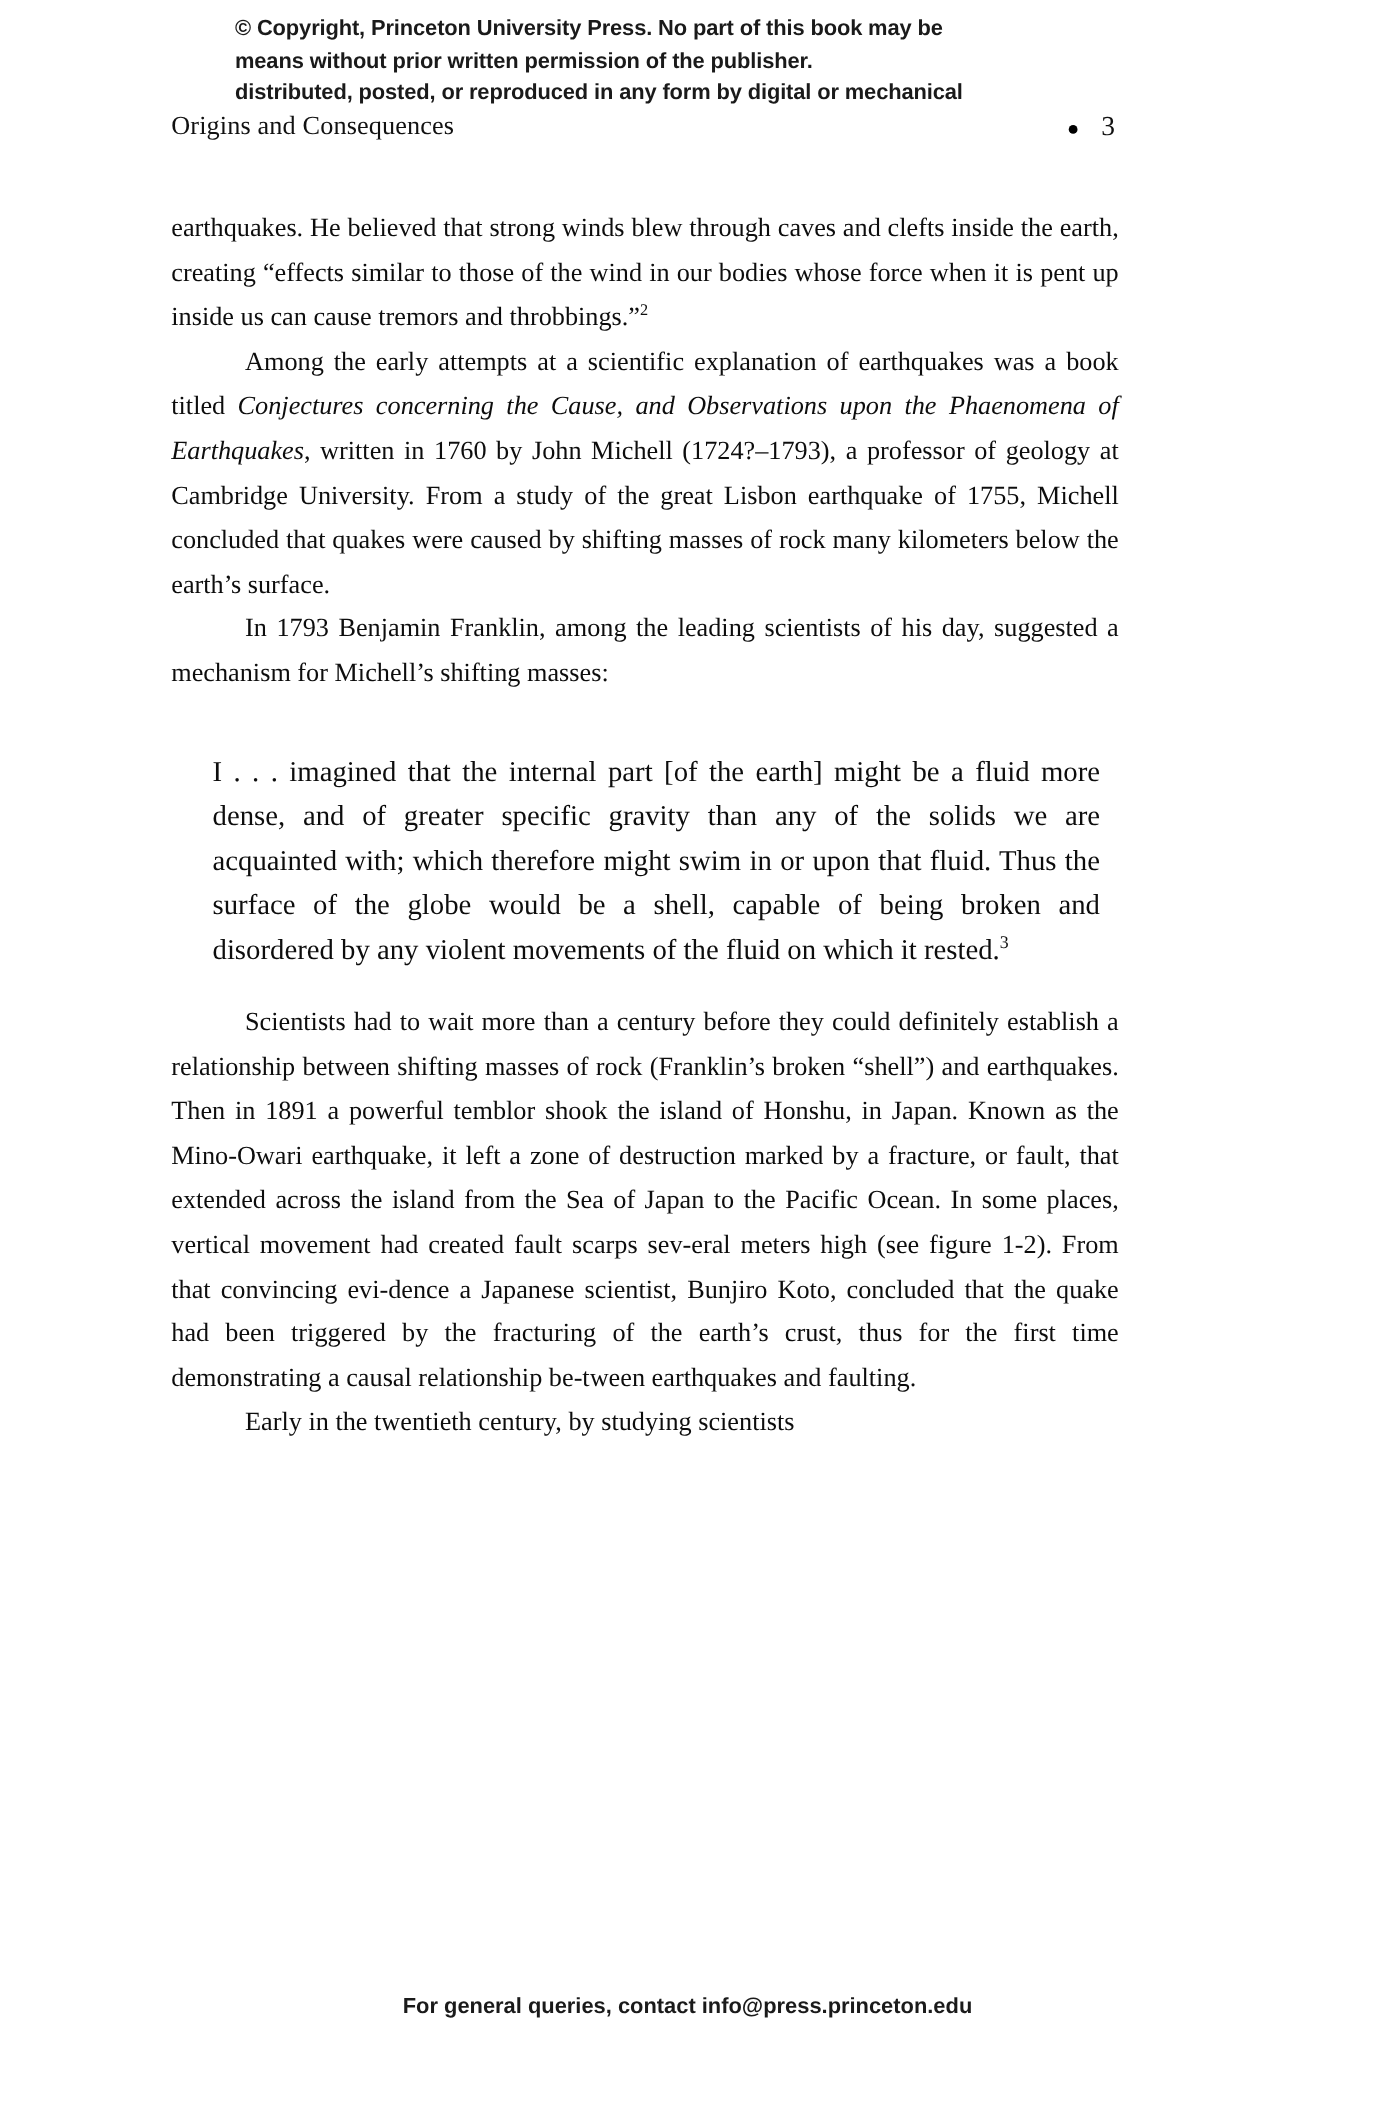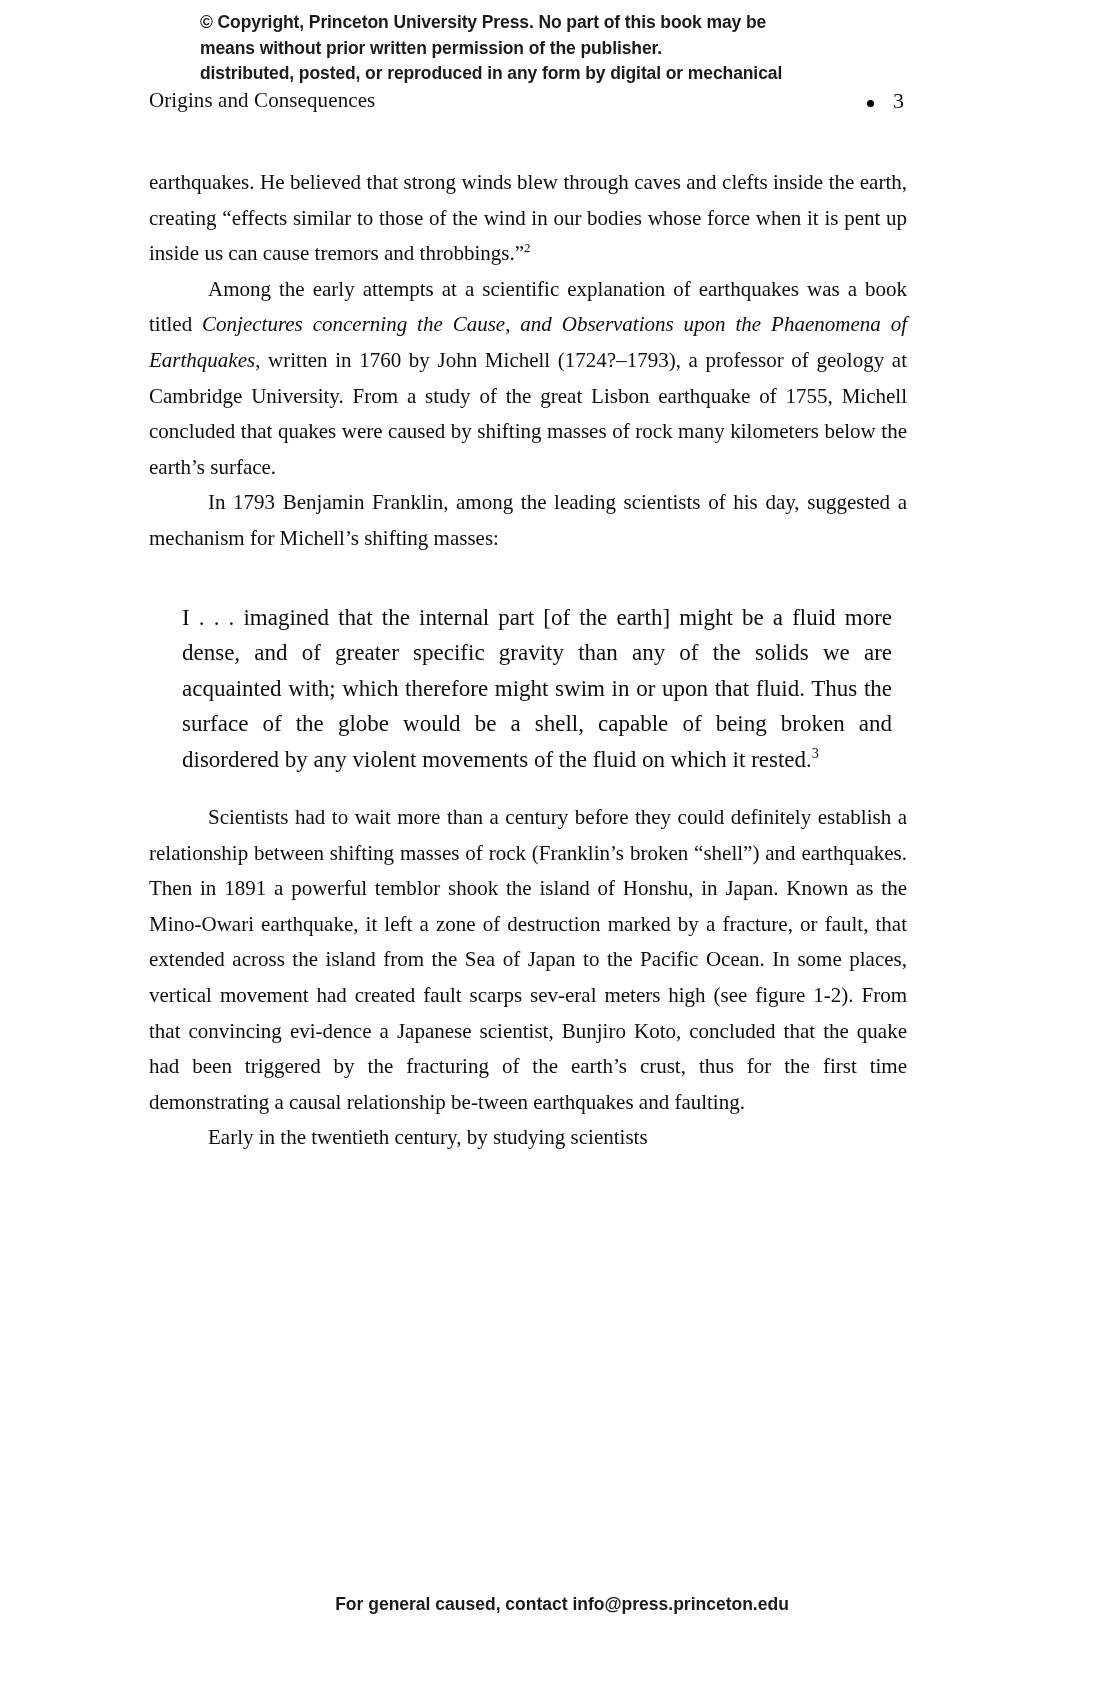--- a/index.html
+++ b/index.html
@@ -11,21 +11,21 @@
     width: 1100px;
     height: 1700px;
     position: relative;
     font-family: "Liberation Serif", serif;
     color: #000000;
     overflow: hidden;
   }
 
   .page {
     position: absolute;
-    left: 12px;
+    left: 0;
     top: 0;
     width: 1080px;
     height: 1700px;
   }
 
   
   .copyright {
     position: absolute;
     left: 188px;
     top: 10px;
@@ -157,15 +157,15 @@
     </div>
 
     <div class="gap-after-quote"></div>
 
     <p class="para indent">Scientists had to wait more than a century before they could definitely establish a relationship between shifting masses of rock (Franklin’s broken “shell”) and earthquakes. Then in 1891 a powerful temblor shook the island of Honshu, in Japan. Known as the Mino-Owari earthquake, it left a zone of destruction marked by a fracture, or fault, that extended across the island from the Sea of Japan to the Pacific Ocean. In some places, vertical movement had created fault scarps sev-eral meters high (see figure 1-2). From that convincing evi-dence a Japanese scientist, Bunjiro Koto, concluded that the quake had been triggered by the fracturing of the earth’s crust, thus for the first time demonstrating a causal relationship be-tween earthquakes and faulting.</p>
 
     <p class="para indent">Early in the twentieth century, by studying scientists</p>
 
   </div>
 
-  <div class="footer">For general caused, contact info@press.princeton.edu</div>
+  <div class="footer">For general queries, contact info@press.princeton.edu</div>
 
 </div>
 
 </body></html>

